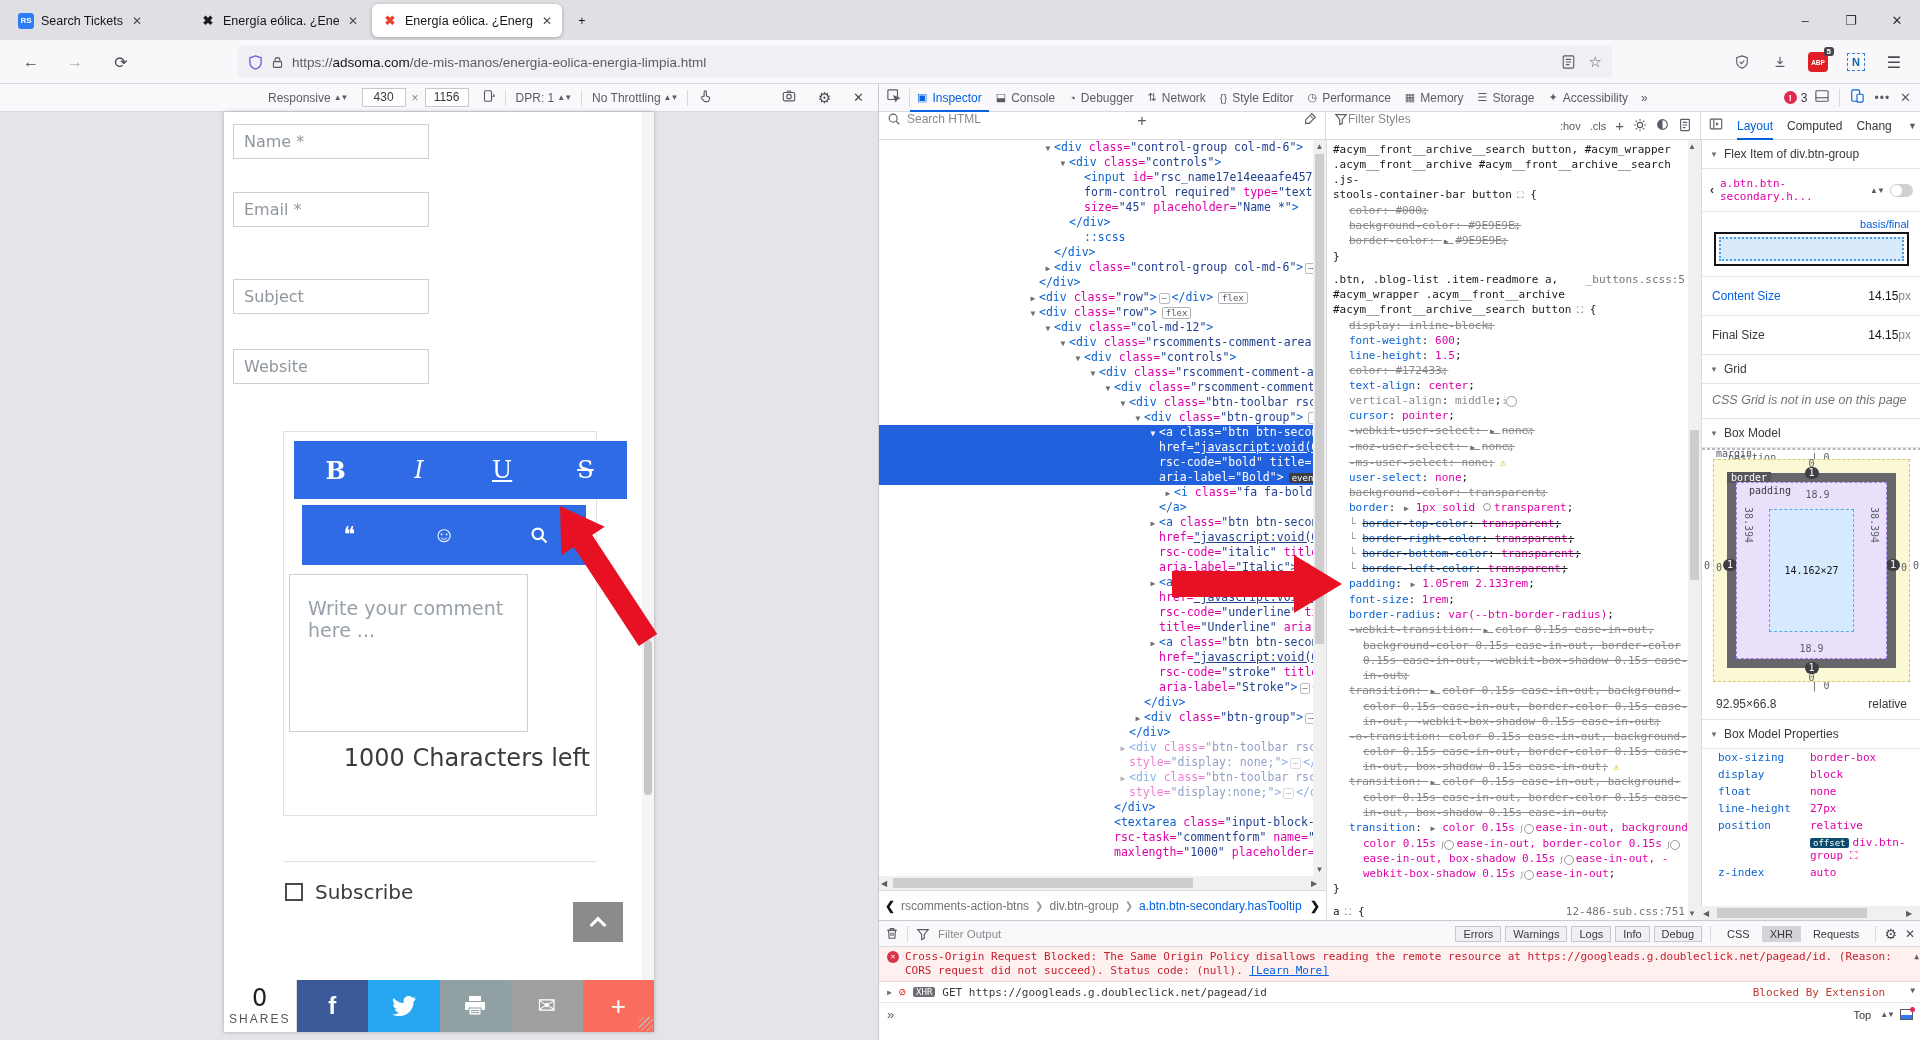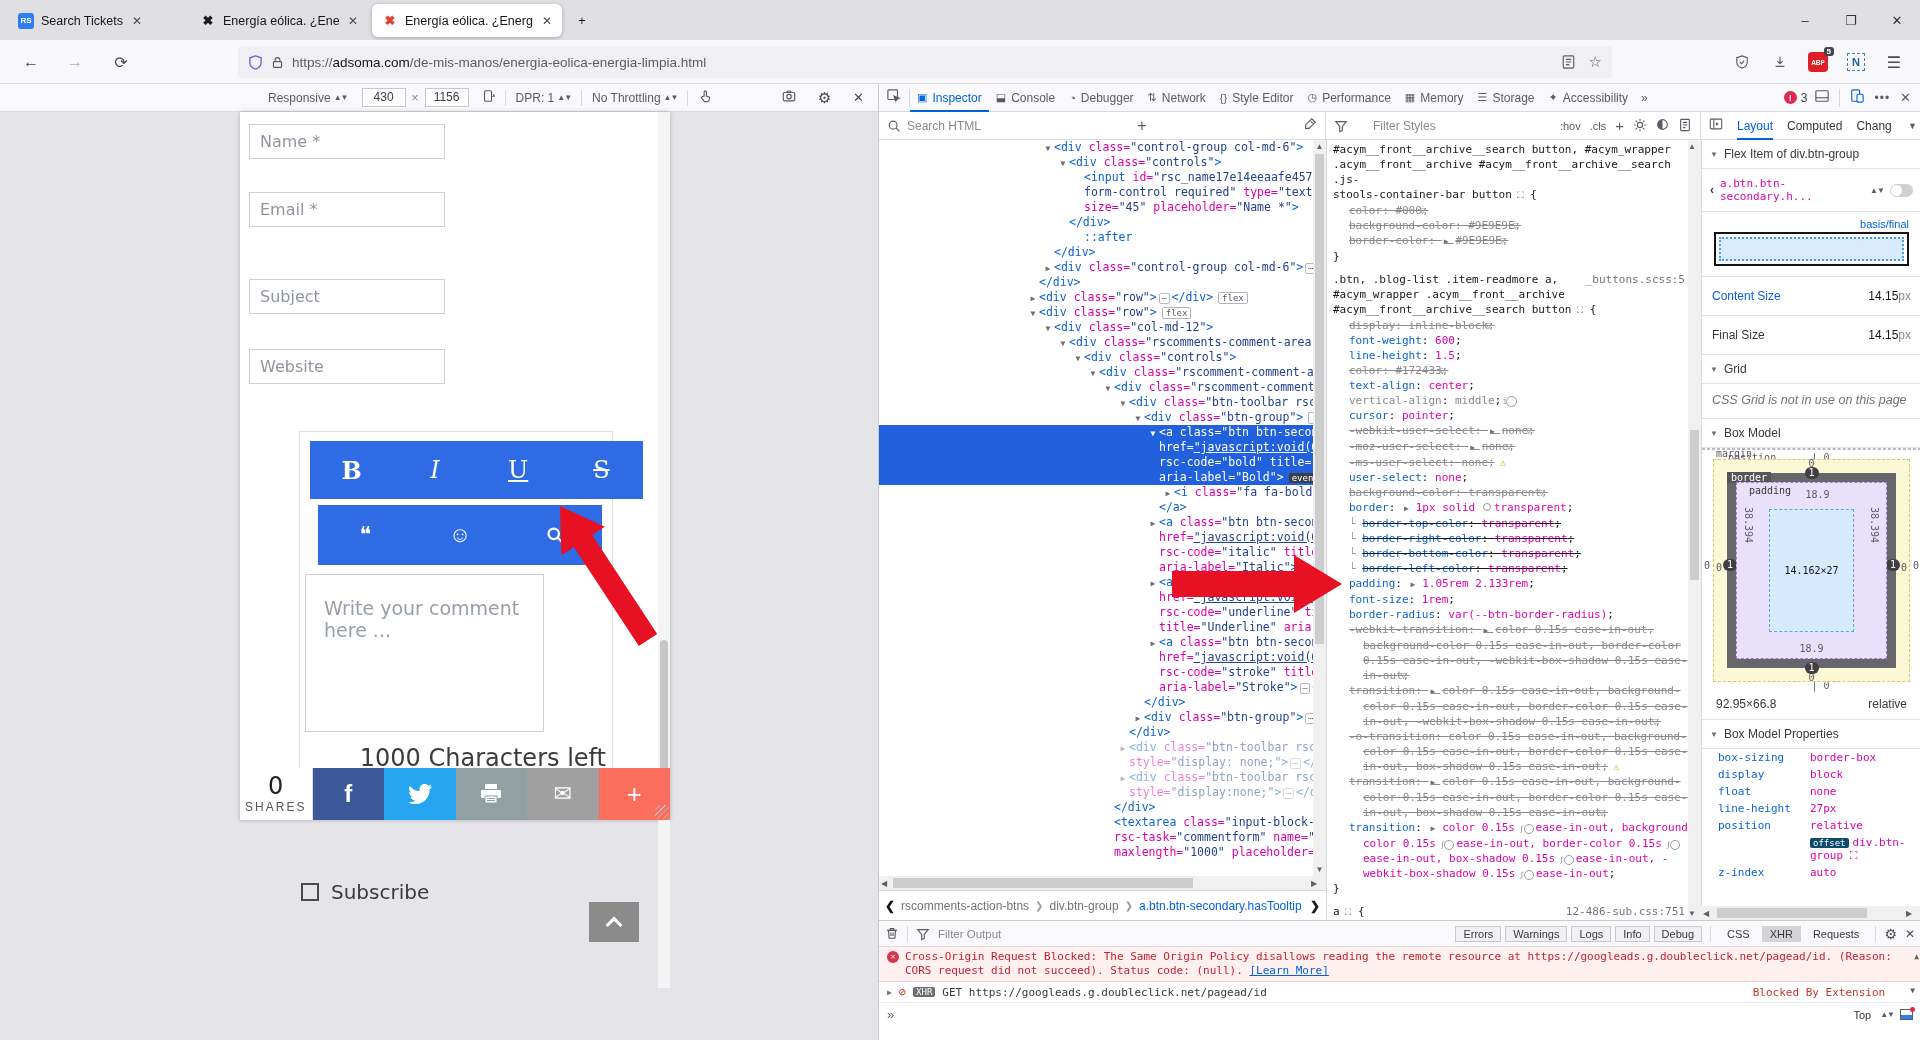--- a/index.html
+++ b/index.html
@@ -33,21 +33,21 @@
   .nbox { width:18px; height:18px; border:1.5px dashed #3a7ddb; color:#13649c; font-size:11px; font-weight:bold;
     display:flex; align-items:center; justify-content:center; }
   
   #rdmbar { position:absolute; left:0; top:84px; width:878px; height:28px; background:#f9f9fb; border-bottom:1px solid #d9d9de;
     font-size:12px; color:#5b5b66; display:flex; align-items:center; }
   #rdmbar .seg { display:flex; align-items:center; }
   #rdmbar .numbox { width:44px; height:19px; border:1px solid #c8c8ce; background:#fff; text-align:center; line-height:17px; color:#3a3a3f; }
   #rdmbar .sepv { width:1px; height:16px; background:#d9d9de; margin:0 10px; }
   .updn { font-size:8px; margin-left:3px; letter-spacing:-1px; }
   #rdmbg { position:absolute; left:0; top:112px; width:878px; height:928px; background:#e4e4e9; }
-  #viewport { position:absolute; left:240px; top:0; width:430px; height:708px; background:#fff; box-shadow:0 0 4px rgba(0,0,0,.25); }
+  #viewport { position:absolute; left:224px; top:0; width:430px; height:920px; background:#fff; box-shadow:0 0 4px rgba(0,0,0,.25); }
   .fld { position:absolute; left:9px; width:196px; height:35px; border:1px solid #cfcfcf; background:#fff; padding:0 10px;
     font-size:16px; color:#3a3a3f; font-family:"DejaVu Sans", sans-serif; }
   .fld::placeholder { color:#8f969e; }
   #card { position:absolute; left:59px; top:319px; width:314px; height:385px; border:1px solid #e0e0e0; background:#fff; }
   #edrow1 { position:absolute; left:70px; top:329px; width:333px; height:58px; background:#2e6be4; display:flex; }
   #edrow1 a { flex:1; display:flex; align-items:center; justify-content:center; color:#fff; font-size:24px;
     font-family:"DejaVu Serif", serif; text-decoration:none; }
   #edrow2 { position:absolute; left:78px; top:393px; width:284px; height:60px; background:#2e6be4; display:flex; }
   #edrow2 a { flex:1; display:flex; align-items:center; justify-content:center; color:#fff; font-size:22px; text-decoration:none; }
   #cmttext { position:absolute; left:65px; top:462px; width:239px; height:158px; border:1px solid #cfcfcf; resize:none;
@@ -76,23 +76,23 @@
   #dtbar { position:absolute; left:0; top:0; width:1042px; height:28px; background:#f9f9fb; border-bottom:1px solid #d9d9de;
     display:flex; align-items:center; font-size:12px; color:#5b5b66; }
   .dttab { display:flex; align-items:center; height:28px; padding:0 7px; gap:5px; white-space:nowrap; }
   .dttab .ic { font-size:11px; }
   .dttab.on { color:#0561e0; box-shadow:inset 0 -2px 0 #0561e0; }
   #dtbar .flex1 { flex:1; }
   .errbadge { width:13px; height:13px; background:#e22850; border-radius:50%; color:#fff; font-size:9px; font-weight:bold;
     display:flex; align-items:center; justify-content:center; }
   #subrow2 { position:absolute; left:0; top:28px; width:1042px; height:28px; background:#fff; border-bottom:1px solid #d9d9de;
     display:flex; font-size:12px; color:#8a8a8e; }
-  #srchbox { width:447px; display:flex; align-items:center; padding:0 8px; gap:6px; border-right:1px solid #d9d9de; }
+  #srchbox { width:447px; display:flex; padding:0 8px; gap:6px; border-right:1px solid #d9d9de; }
   #srchbox .plus, #srchbox .drop { margin-left:auto; color:#5b5b66; }
-  #filtbox { width:375px; display:flex; align-items:center; padding:0 8px; gap:25px; border-right:1px solid #d9d9de; }
+  #filtbox { width:375px; display:flex; padding:0 8px; gap:0; border-right:1px solid #d9d9de; }
   #filtbox .r { margin-left:auto; display:flex; gap:9px; color:#5b5b66; font-size:11px; align-items:center; }
   #sidetabs { flex:1; display:flex; align-items:center; font-size:12px; color:#38383d; gap:14px; padding-left:8px; }
   #sidetabs .on { color:#0561e0; box-shadow:inset 0 -2px 0 #0561e0; height:28px; display:flex; align-items:center; }
   
   #markup { position:absolute; left:0; top:56px; width:447px; height:736px; overflow:hidden;
     font-family:"DejaVu Sans Mono", monospace; font-size:11.5px; background:#fff; }
   .mline { height:15px; line-height:15px; white-space:nowrap; position:relative; }
   .tw { display:inline-block; width:12px; color:#6f6f73; font-size:8px; text-align:center; }
   .tg { color:#0c63ce; } .at { color:#dd00a9; } .vl { color:#23418f; }
   .lk { color:#23418f; text-decoration:underline; }
@@ -525,21 +525,21 @@
     </div>
   </div>
 
   <div id="markup">
       <div class="mline" style="padding-left: 163px;"><span class="tw">▼</span><span class="tg">&lt;div</span><span class="at"> class=</span><span class="vl">"control-group col-md-6"</span><span class="tg">&gt;</span></div>
       <div class="mline" style="padding-left: 178px;"><span class="tw">▼</span><span class="tg">&lt;div</span><span class="at"> class=</span><span class="vl">"controls"</span><span class="tg">&gt;</span></div>
       <div class="mline" style="padding-left: 193px;"><span class="tw"></span><span class="tg">&lt;input</span><span class="at"> id=</span><span class="vl">"rsc_name17e14eeaafe45754</span></div>
       <div class="mline" style="padding-left: 193px;"><span class="tw"></span><span class="vl">form-control required"</span><span class="at"> type=</span><span class="vl">"text"</span></div>
       <div class="mline" style="padding-left: 193px;"><span class="tw"></span><span class="at">size=</span><span class="vl">"45"</span><span class="at"> placeholder=</span><span class="vl">"Name *"</span><span class="tg">&gt;</span></div>
       <div class="mline" style="padding-left: 178px;"><span class="tw"></span><span class="tg">&lt;/div&gt;</span></div>
-      <div class="mline" style="padding-left: 193px;"><span class="tw"></span><span class="pseudo">::after</span></div>
+      <div class="mline" style="padding-left: 193px;"><span class="tw"></span><span class="pseudo">::scss</span></div>
       <div class="mline" style="padding-left: 163px;"><span class="tw"></span><span class="tg">&lt;/div&gt;</span></div>
       <div class="mline" style="padding-left: 163px;"><span class="tw">▶</span><span class="tg">&lt;div</span><span class="at"> class=</span><span class="vl">"control-group col-md-6"</span><span class="tg">&gt;</span><span class="bmore">⋯</span></div>
       <div class="mline" style="padding-left: 148px;"><span class="tw"></span><span class="tg">&lt;/div&gt;</span></div>
       <div class="mline" style="padding-left: 148px;"><span class="tw">▶</span><span class="tg">&lt;div</span><span class="at"> class=</span><span class="vl">"row"</span><span class="tg">&gt;</span><span class="bmore">⋯</span><span class="tg">&lt;/div&gt;</span><span class="bflex">flex</span></div>
       <div class="mline" style="padding-left: 148px;"><span class="tw">▼</span><span class="tg">&lt;div</span><span class="at"> class=</span><span class="vl">"row"</span><span class="tg">&gt;</span><span class="bflex">flex</span></div>
       <div class="mline" style="padding-left: 163px;"><span class="tw">▼</span><span class="tg">&lt;div</span><span class="at"> class=</span><span class="vl">"col-md-12"</span><span class="tg">&gt;</span></div>
       <div class="mline" style="padding-left: 178px;"><span class="tw">▼</span><span class="tg">&lt;div</span><span class="at"> class=</span><span class="vl">"rscomments-comment-area</span></div>
       <div class="mline" style="padding-left: 193px;"><span class="tw">▼</span><span class="tg">&lt;div</span><span class="at"> class=</span><span class="vl">"controls"</span><span class="tg">&gt;</span></div>
       <div class="mline" style="padding-left: 208px;"><span class="tw">▼</span><span class="tg">&lt;div</span><span class="at"> class=</span><span class="vl">"rscomment-comment-are</span></div>
       <div class="mline" style="padding-left: 223px;"><span class="tw">▼</span><span class="tg">&lt;div</span><span class="at"> class=</span><span class="vl">"rscomment-comment-a</span></div>

